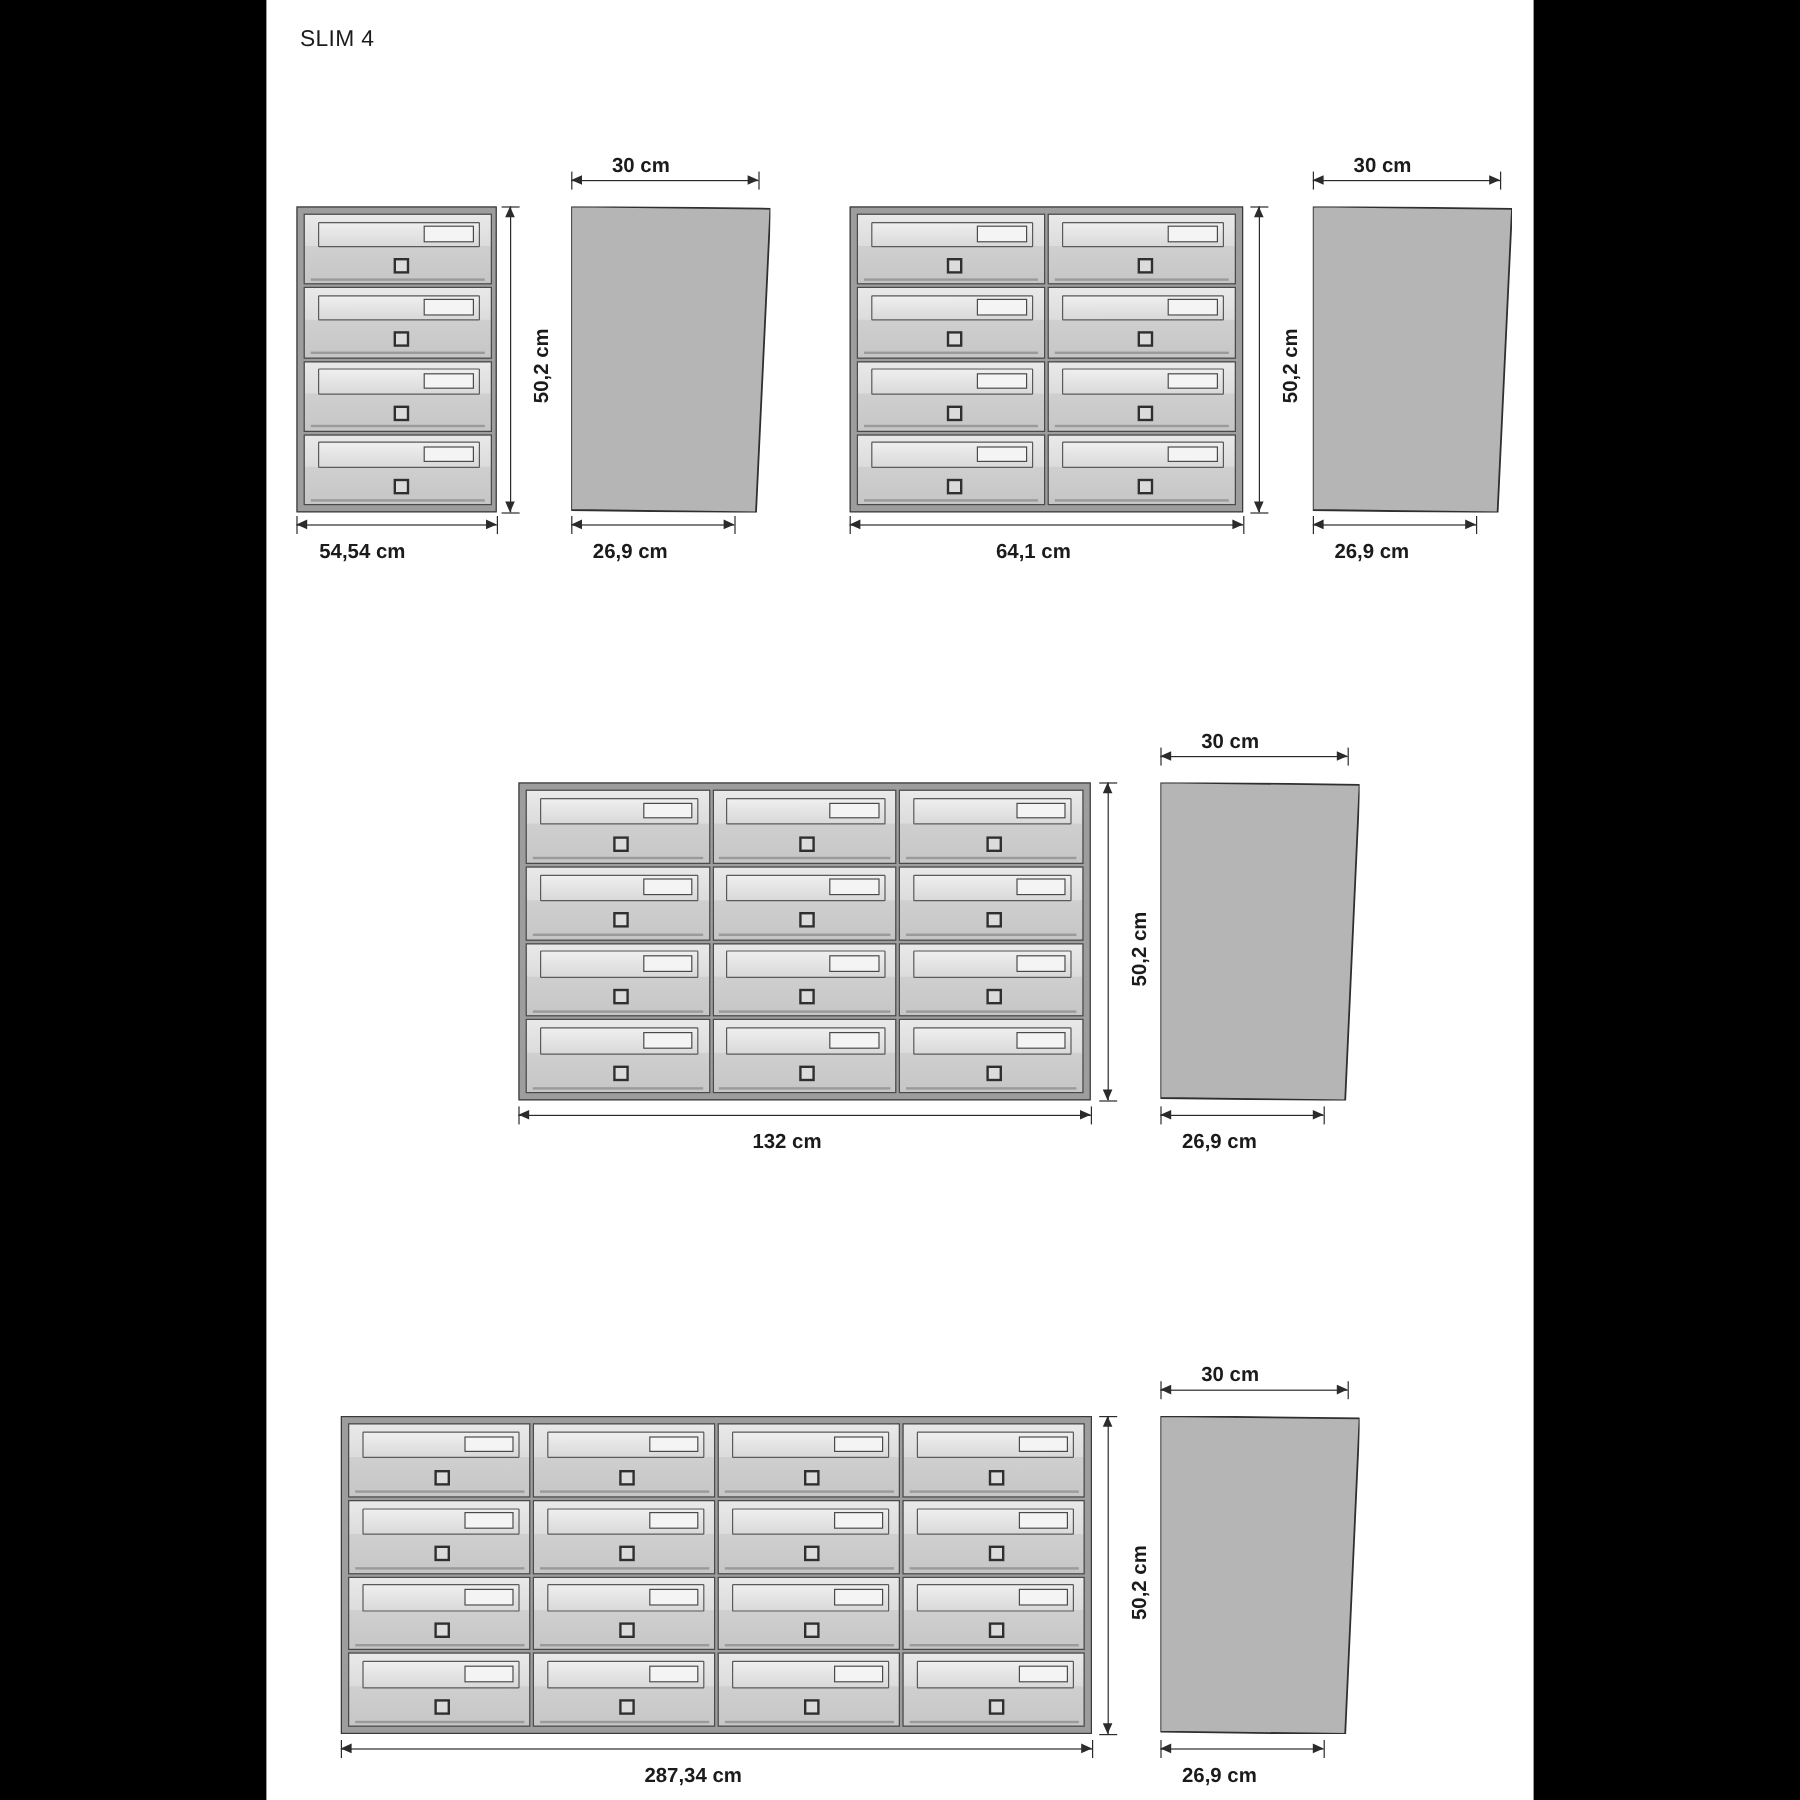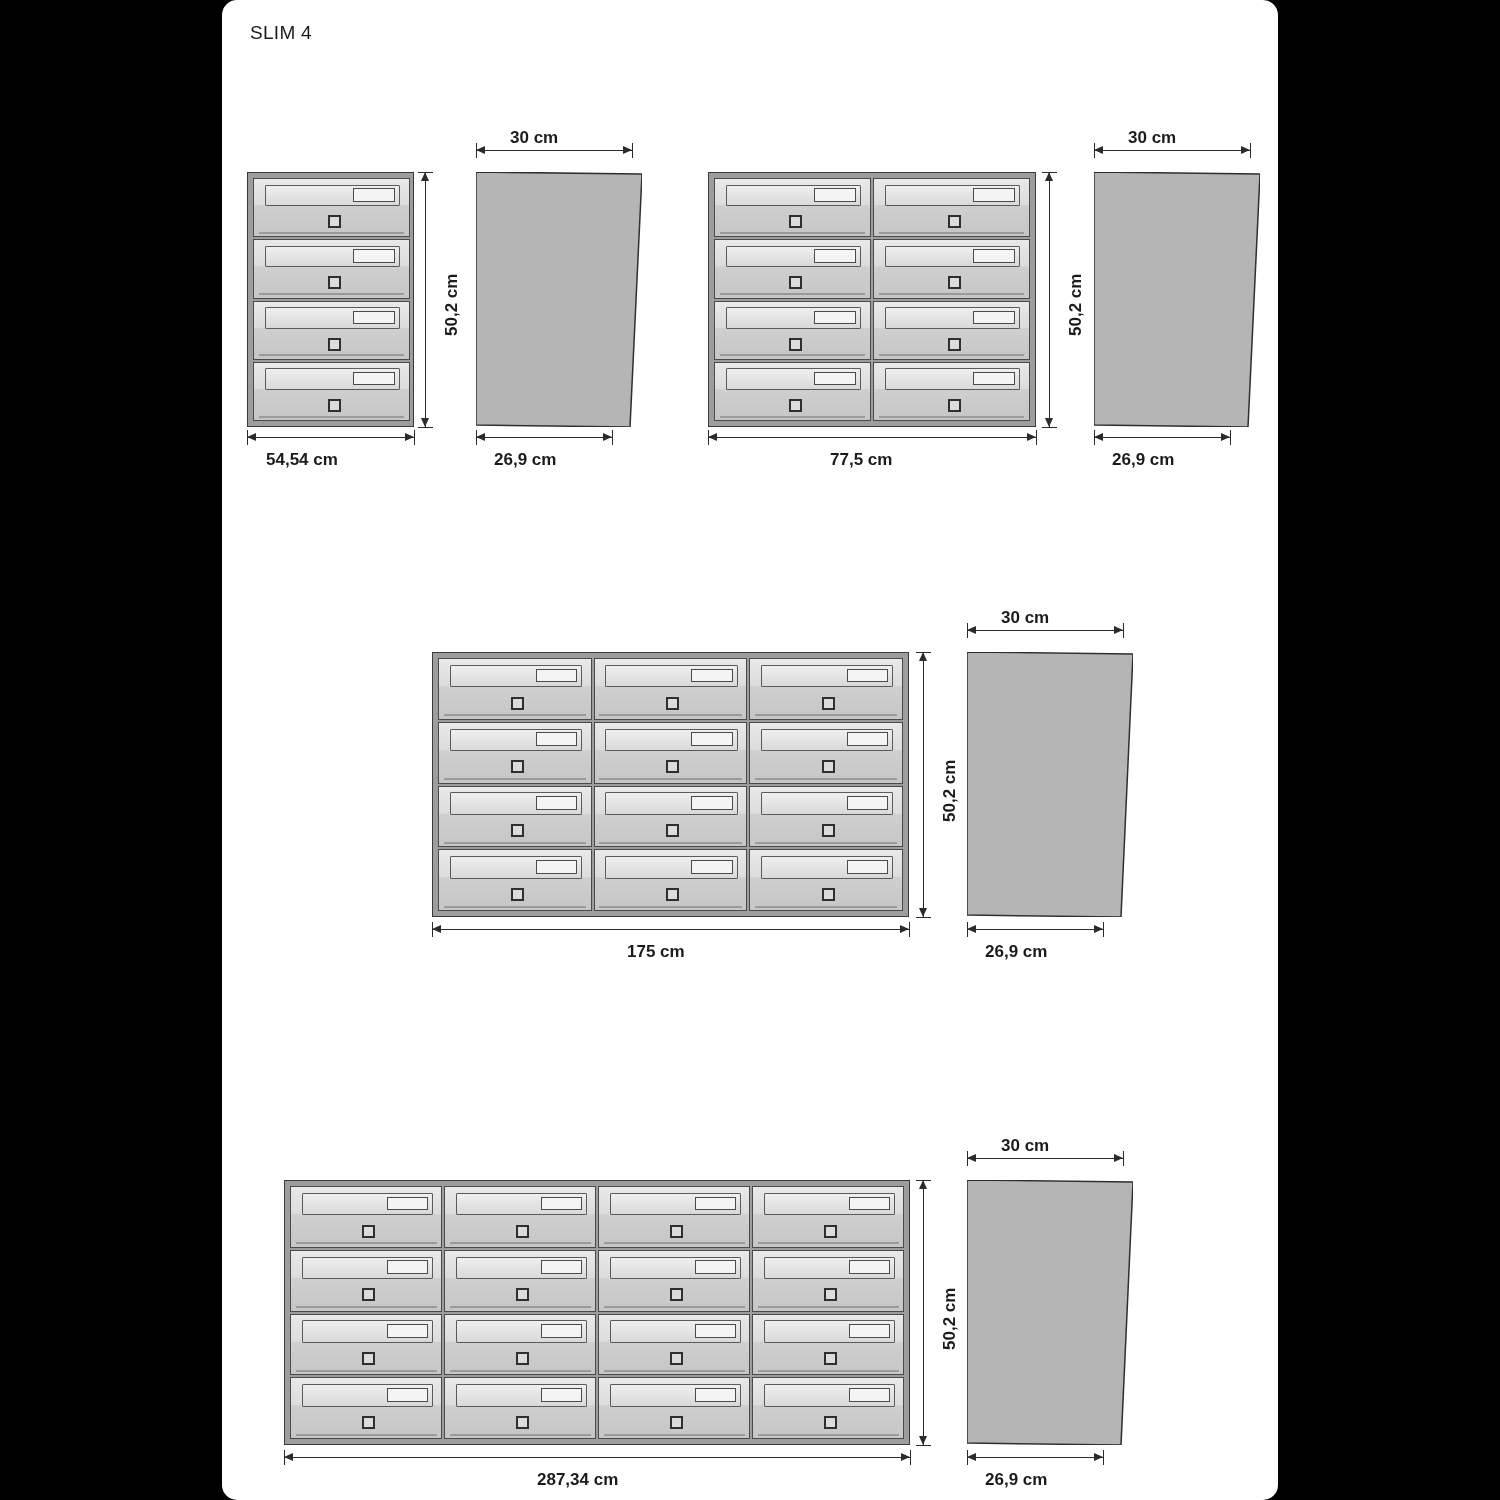--- a/index.html
+++ b/index.html
@@ -1,21 +1,21 @@
 <!DOCTYPE html>
 <html><head>
 <meta charset="utf-8">
 <style>
   html,body{margin:0;padding:0;background:#000;}
   #page{
     position:relative;width:1500px;height:1500px;background:#000;
     font-family:"Liberation Sans", sans-serif;
   }
   #sheet{
-    position:absolute;left:222px;top:0;width:1056px;height:1500px;background:#ffffff;border-radius:15px;
+    position:absolute;left:222px;top:0;width:1056px;height:1500px;background:#ffffff;
   }
   .title{
     position:absolute;left:28px;top:22px;font-size:19px;color:#1b1b1b;letter-spacing:.3px;
   }
 
   
   .dim-h{position:absolute;height:1px;background:#2b2b2b;}
   .dim-v{position:absolute;width:1px;background:#2b2b2b;}
   .tick-v{position:absolute;width:1px;height:15px;background:#2b2b2b;}
   .tick-h{position:absolute;height:1px;width:15px;background:#2b2b2b;}
@@ -188,21 +188,21 @@
               <div class="shadow"></div>
           </div>
         </div>
       </div>
 
       <div class="tick-v" style="left:486px;top:430px;"></div>
       <div class="tick-v" style="left:814px;top:430px;"></div>
       <div class="dim-h" style="left:486px;top:437px;width:328px;"></div>
       <div class="arrow-l" style="left:486px;top:433px;"></div>
       <div class="arrow-r" style="left:805px;top:433px;"></div>
-      <div class="dim-label" style="left:608px;top:450px;">77,5 cm</div>
+      <div class="dim-label" style="left:608px;top:450px;">64,1 cm</div>
 
       <div class="tick-h" style="left:820px;top:172px;"></div>
       <div class="tick-h" style="left:820px;top:427px;"></div>
       <div class="dim-v" style="left:827px;top:172px;height:255px;"></div>
       <div class="arrow-u" style="left:823px;top:172px;"></div>
       <div class="arrow-d" style="left:823px;top:418px;"></div>
       <div class="dim-label vert" style="left:844px;top:336px;">50,2 cm</div>
 
       <div class="sidepanel" style="left:872px;top:172px;">
         <svg width="166" height="255" viewBox="0 0 166 255">
@@ -305,21 +305,21 @@
               <div class="shadow"></div>
             </div>
         </div>
       </div>
 
       <div class="tick-v" style="left:210px;top:922px;"></div>
       <div class="tick-v" style="left:687px;top:922px;"></div>
       <div class="dim-h" style="left:210px;top:929px;width:477px;"></div>
       <div class="arrow-l" style="left:210px;top:925px;"></div>
       <div class="arrow-r" style="left:678px;top:925px;"></div>
-      <div class="dim-label" style="left:405px;top:942px;">175 cm</div>
+      <div class="dim-label" style="left:405px;top:942px;">132 cm</div>
 
       <div class="tick-h" style="left:694px;top:652px;"></div>
       <div class="tick-h" style="left:694px;top:917px;"></div>
       <div class="dim-v" style="left:701px;top:652px;height:265px;"></div>
       <div class="arrow-u" style="left:697px;top:652px;"></div>
       <div class="arrow-d" style="left:697px;top:908px;"></div>
       <div class="dim-label vert" style="left:718px;top:822px;">50,2 cm</div>
 
       <div class="sidepanel" style="left:745px;top:652px;">
         <svg width="166" height="265" viewBox="0 0 166 265">

